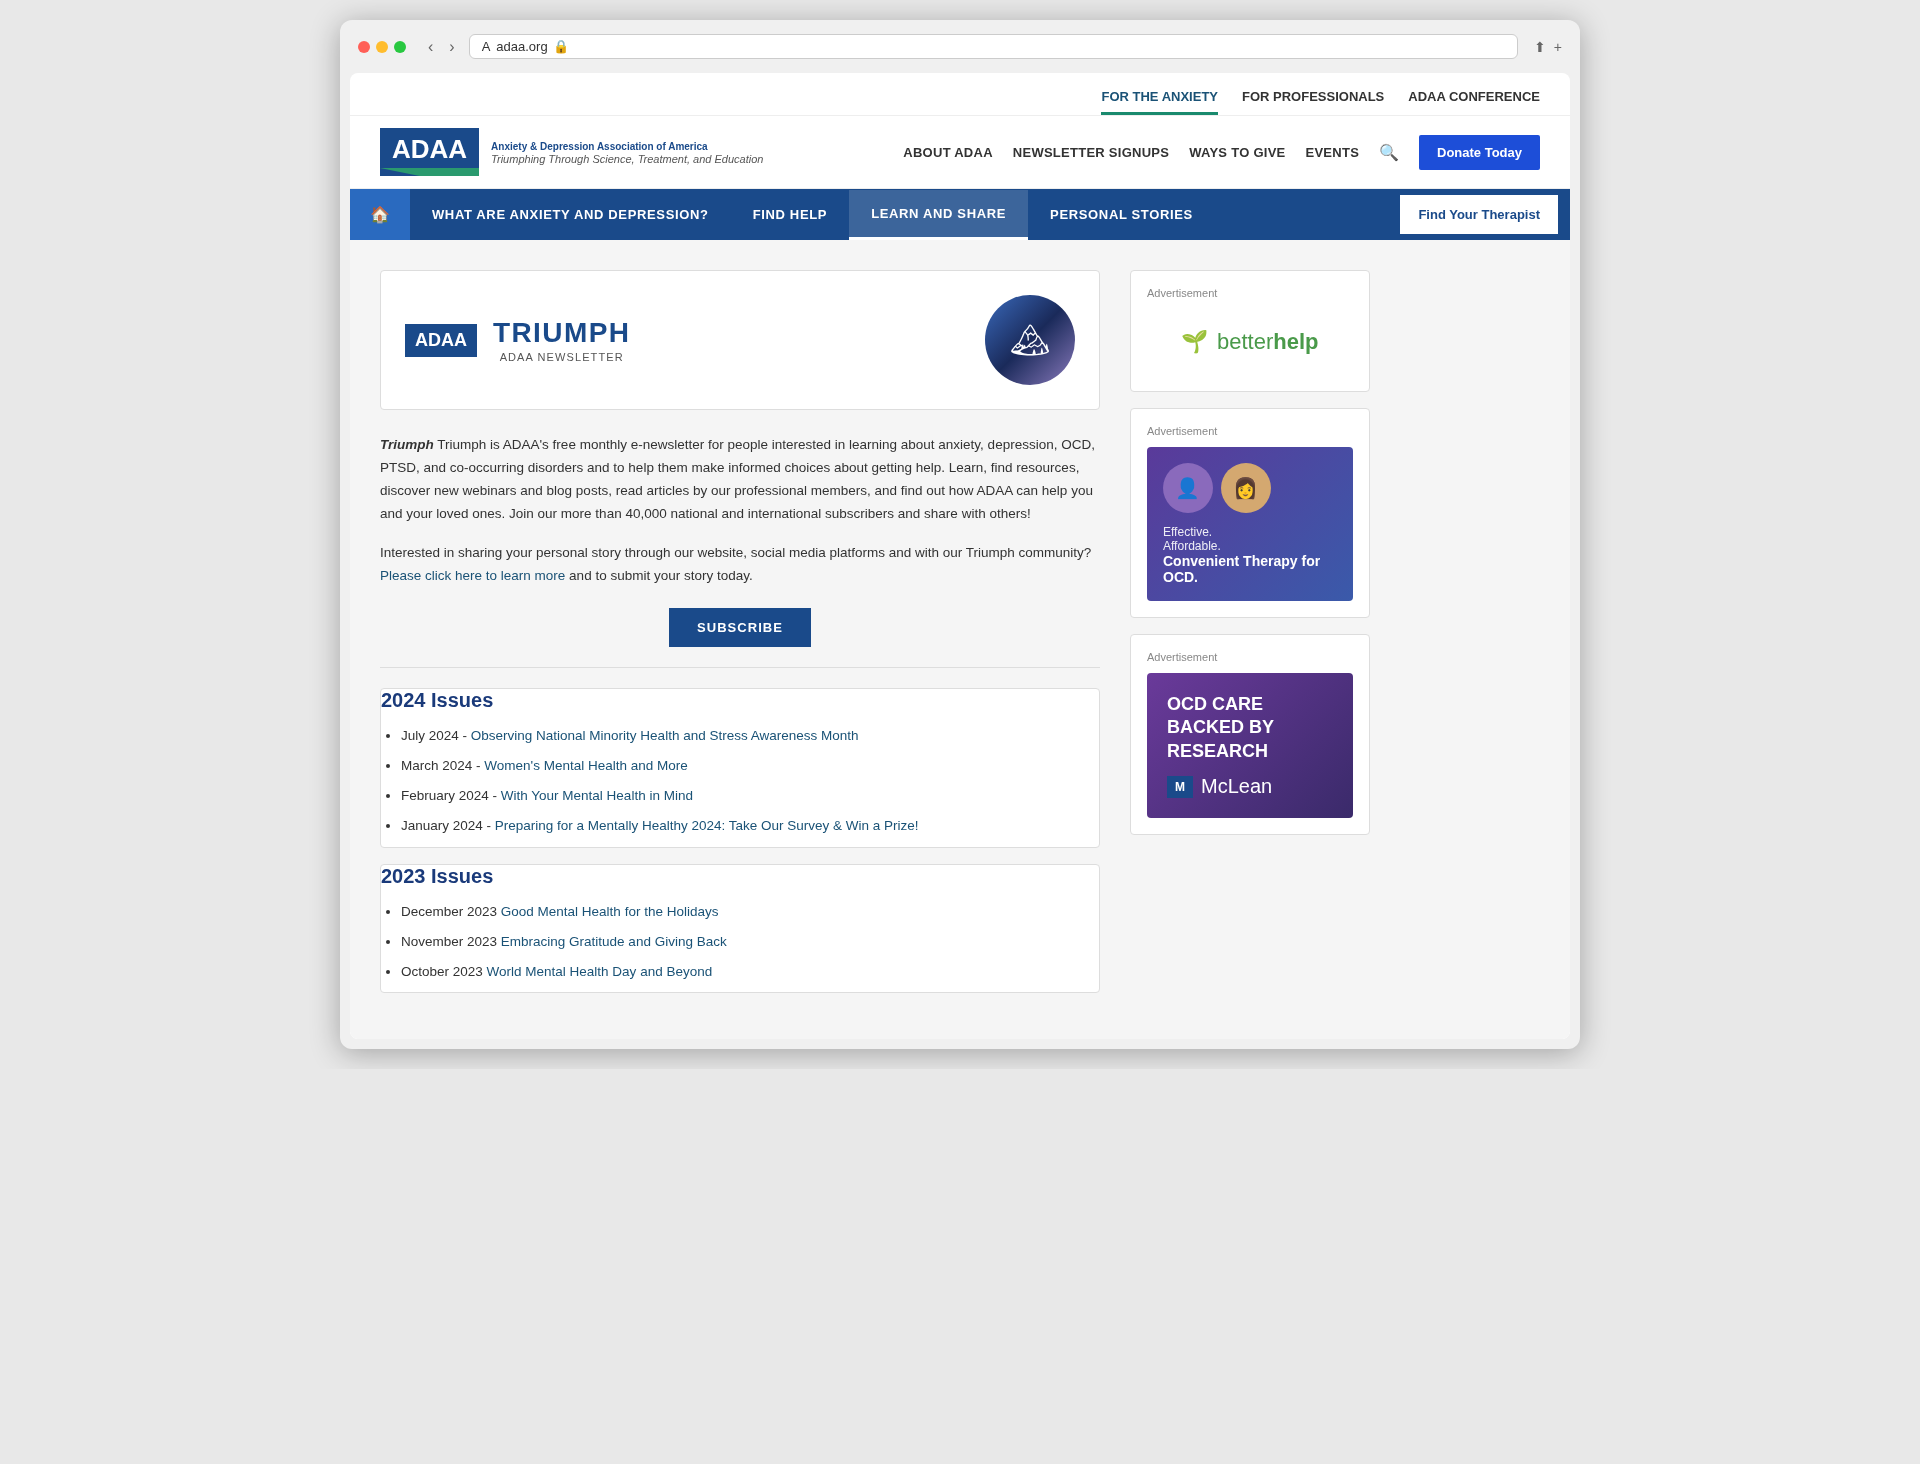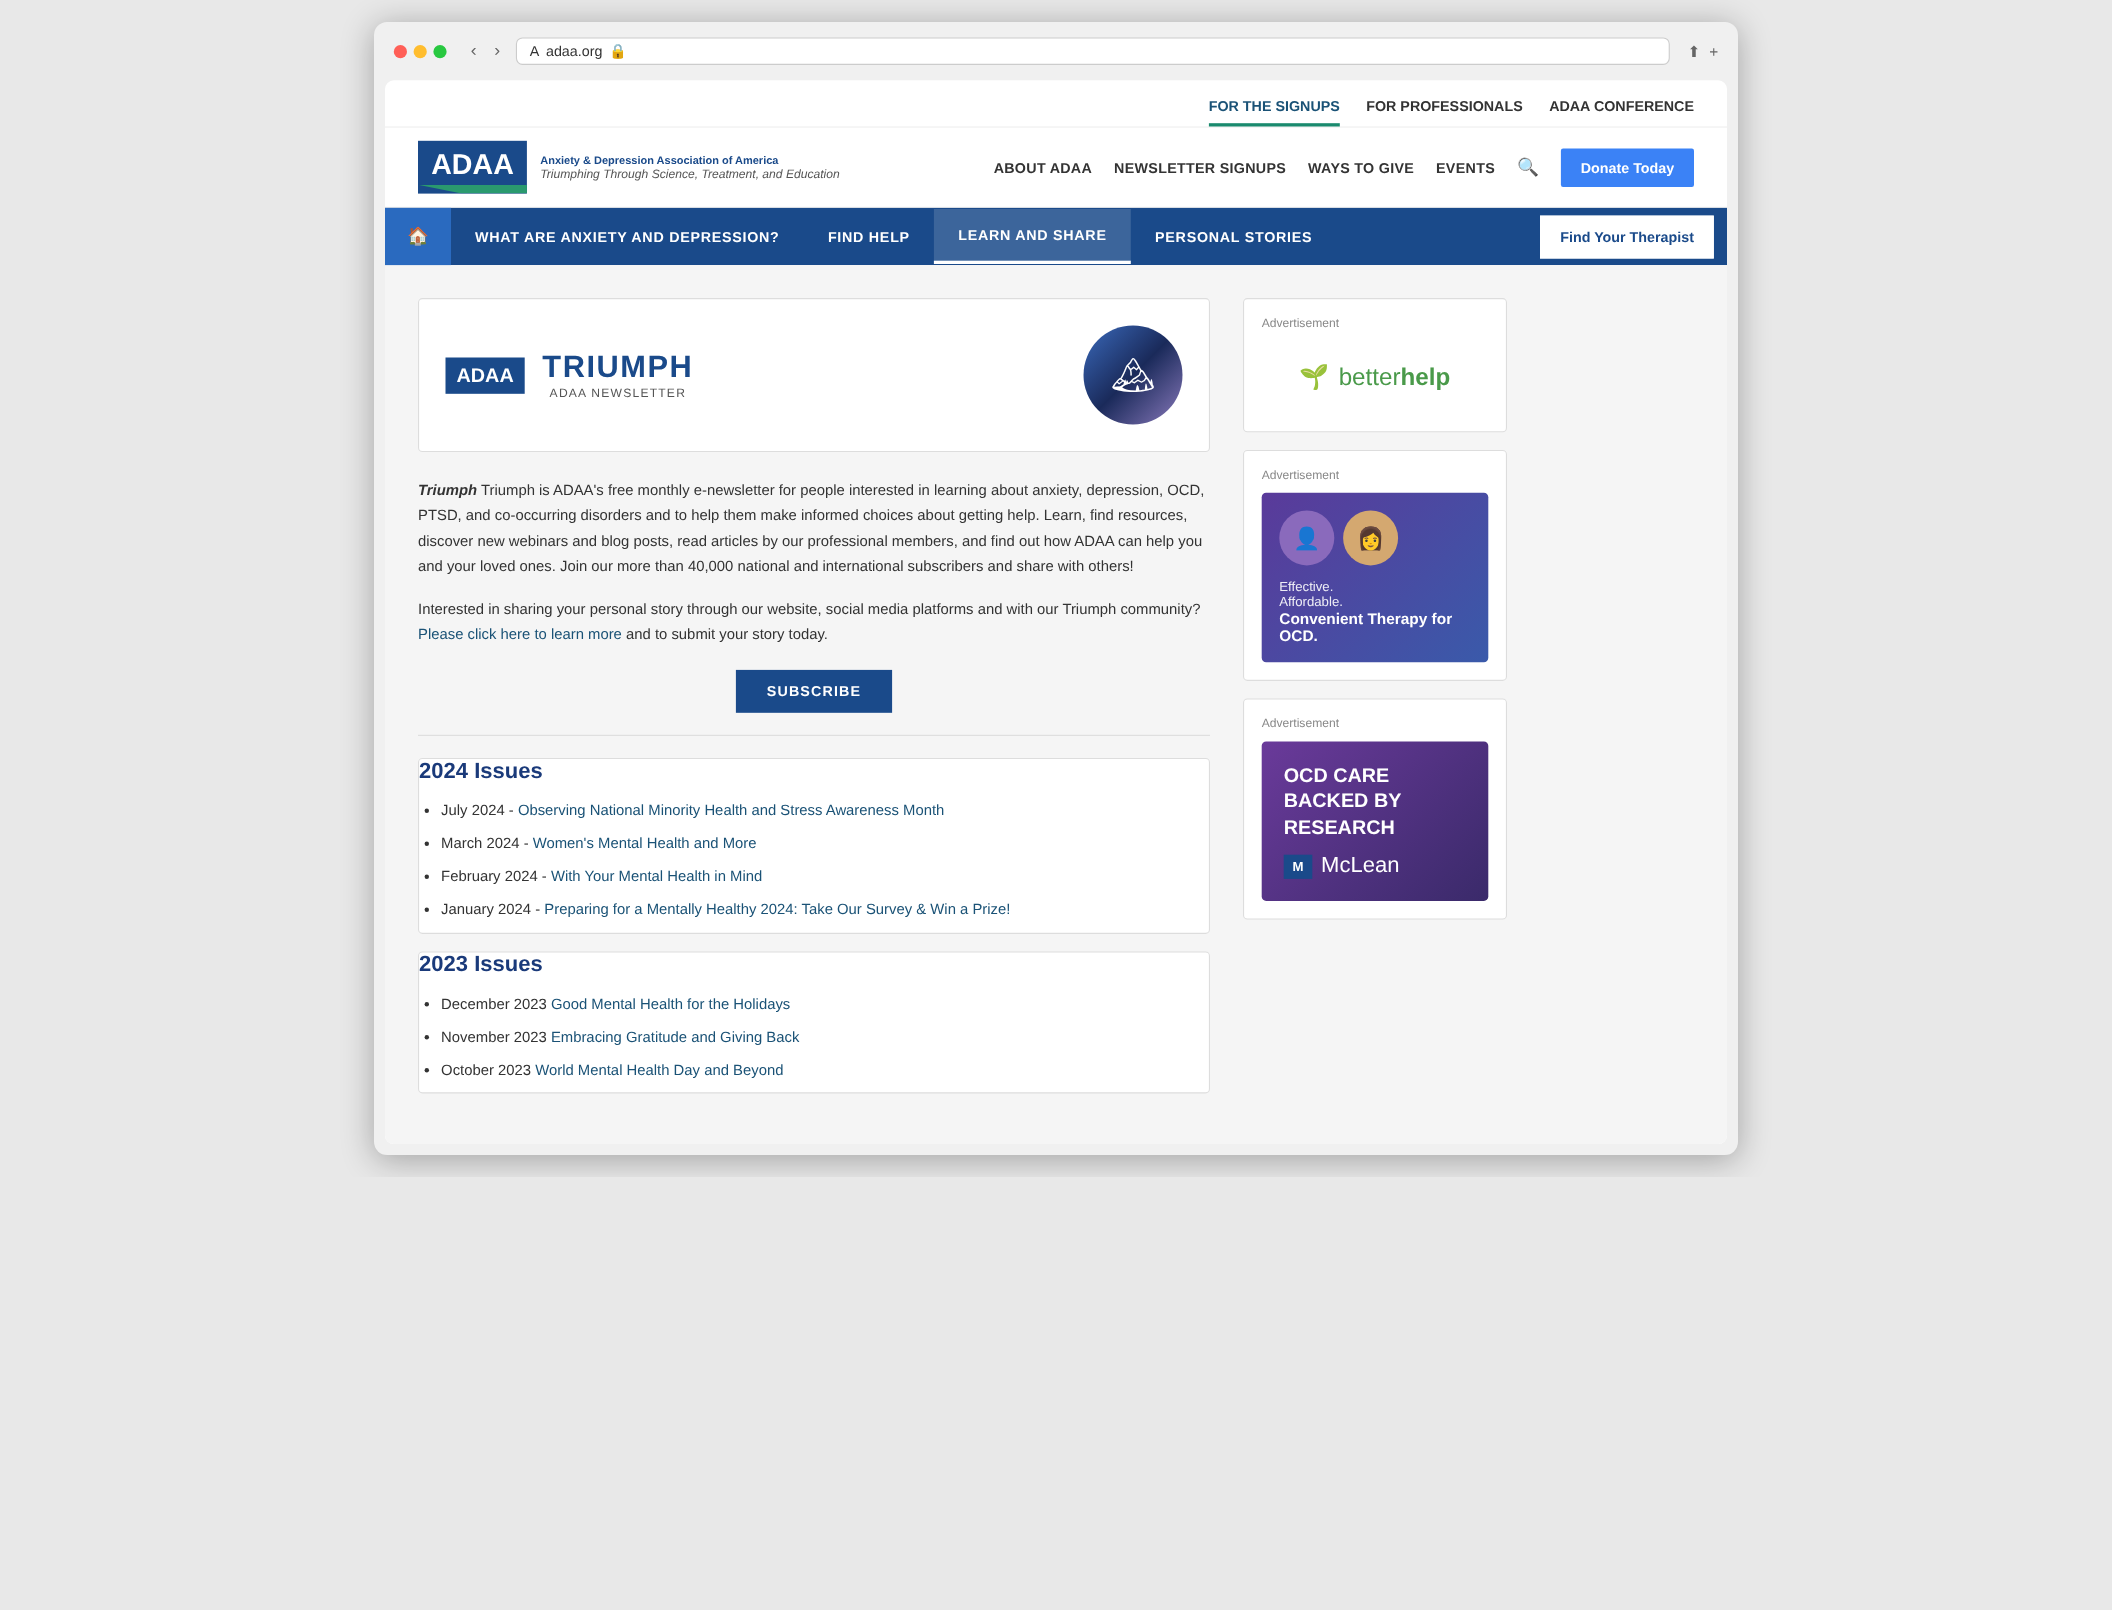--- a/index.html
+++ b/index.html
@@ -96,21 +96,21 @@
     .header-nav {
       display: flex;
       align-items: center;
       gap: 20px;
       font-size: 13px;
       font-weight: 600;
     }
     .header-nav-item { cursor: pointer; color: #333; text-decoration: none; letter-spacing: 0.02em; }
     .search-icon { cursor: pointer; color: #333; font-size: 16px; }
     .donate-btn {
-      background: #3b82f6;
+      background: #1d4ed8;
       color: white;
       border: none;
       padding: 10px 18px;
       font-size: 13px;
       font-weight: 700;
       cursor: pointer;
       border-radius: 2px;
     }
 
     
@@ -318,21 +318,21 @@
     </div>
     <div class="browser-actions">
       <span>⬆</span>
       <span>+</span>
     </div>
   </div>
 
   <div class="browser-content">
 
     <div class="site-top-nav">
-      <span class="top-nav-item active">FOR THE SIGNUPS</span>
+      <span class="top-nav-item active">FOR THE ANXIETY</span>
       <span class="top-nav-item">FOR PROFESSIONALS</span>
       <span class="top-nav-item">ADAA CONFERENCE</span>
     </div>
 
     <div class="site-header">
       <div class="logo-area">
         <div class="logo-wrapper">
           <div class="adaa-logo">
             <span>ADAA</span>
             <div class="adaa-logo-teal"></div>

